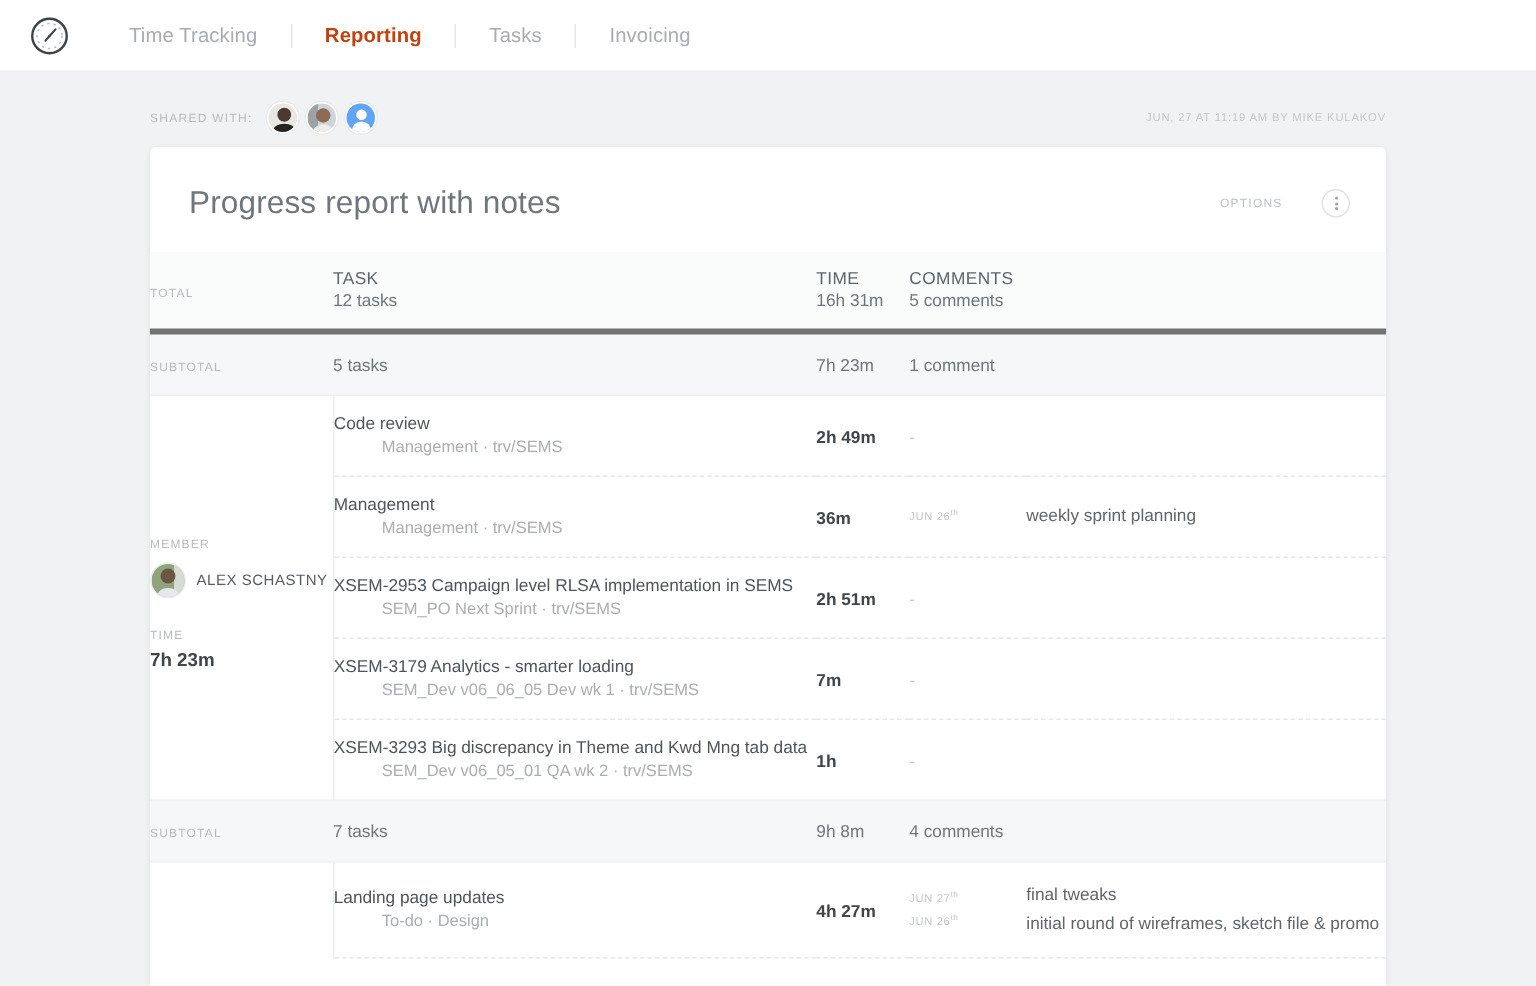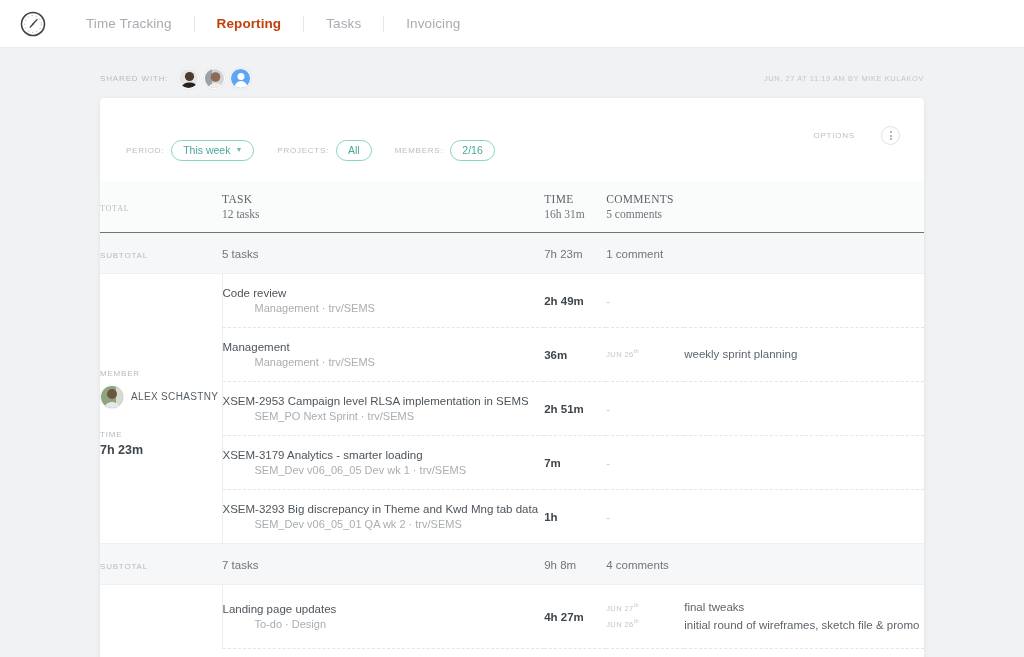--- a/index.html
+++ b/index.html
@@ -102,21 +102,21 @@
   
   .tbl { margin-top: 20px; width: 100%; border-collapse: collapse; }
   .tbl td { vertical-align: middle; }
 
   .c-member { width: 122px; padding-left: 12px; }
   .c-task   { padding-left: 20px; }
   .c-time   { width: 62px; }
   .c-date   { width: 78px; }
   .c-note   { padding-right: 10px; }
 
-  .row-total td { background: #fafbfb; padding: 12px 0; border-bottom: 1px solid #737373; font-family: Liberation Serif, serif; }
+  .row-total td { background: #fafbfb; padding: 12px 0; border-bottom: 4px solid #737373; }
   .row-sub td   { background: #f6f7f8; padding: 11px 0; border-top: 1px solid #eff0f0;
                   border-bottom: 1px solid #eff0f0; }
   .row-task td  { padding: 13px 0; border-bottom: 1px dashed #e4e6e7; }
   .row-task td.c-member { border-bottom: none; border-right: 1px solid #eceded; }
 
   .lbl-sm { font-size: 8px; color: #b6bbbf; letter-spacing: .8px; }
   .hdr { font-size: 11.5px; color: #5d656b; letter-spacing: .3px; }
   .hdr-v { font-size: 11.5px; color: #6e767c; margin-top: 3px; }
   .sub-v { font-size: 11.5px; color: #6e767c; }
 
@@ -179,47 +179,31 @@
       </svg>
     </span>
     <span class="avatar av-shared av-plus"></span>
   </span>
   <span class="stamp">JUN, 27 AT 11:19 AM BY MIKE KULAKOV</span>
 </div>
 
 <div class="card">
 
   <div class="card-head">
+    <h1 class="title">Progress report with notes</h1>
 
     <div class="options">
       <span class="options-lbl">OPTIONS</span>
       <span class="kebab">
           <i></i>
           <i></i>
           <i></i>
         </span>
     </div>
 
-    <div class="filters">
-      <span class="f-lbl">PERIOD:</span>
-      <span class="chip">
-        <span>This week</span>
-        <span class="cc">▼</span>
-      </span>
-
-      <span class="f-lbl gap-l">PROJECTS:</span>
-      <span class="chip">
-        <span>All</span>
-      </span>
-
-      <span class="f-lbl gap-l">MEMBERS:</span>
-      <span class="chip">
-        <span>2/16</span>
-      </span>
-    </div>
   </div>
 
   <table class="tbl">
     <tbody>
 
       <tr class="row-total">
         <td class="c-member">
           <span class="lbl-sm">TOTAL</span>
         </td>
         <td class="c-task">

